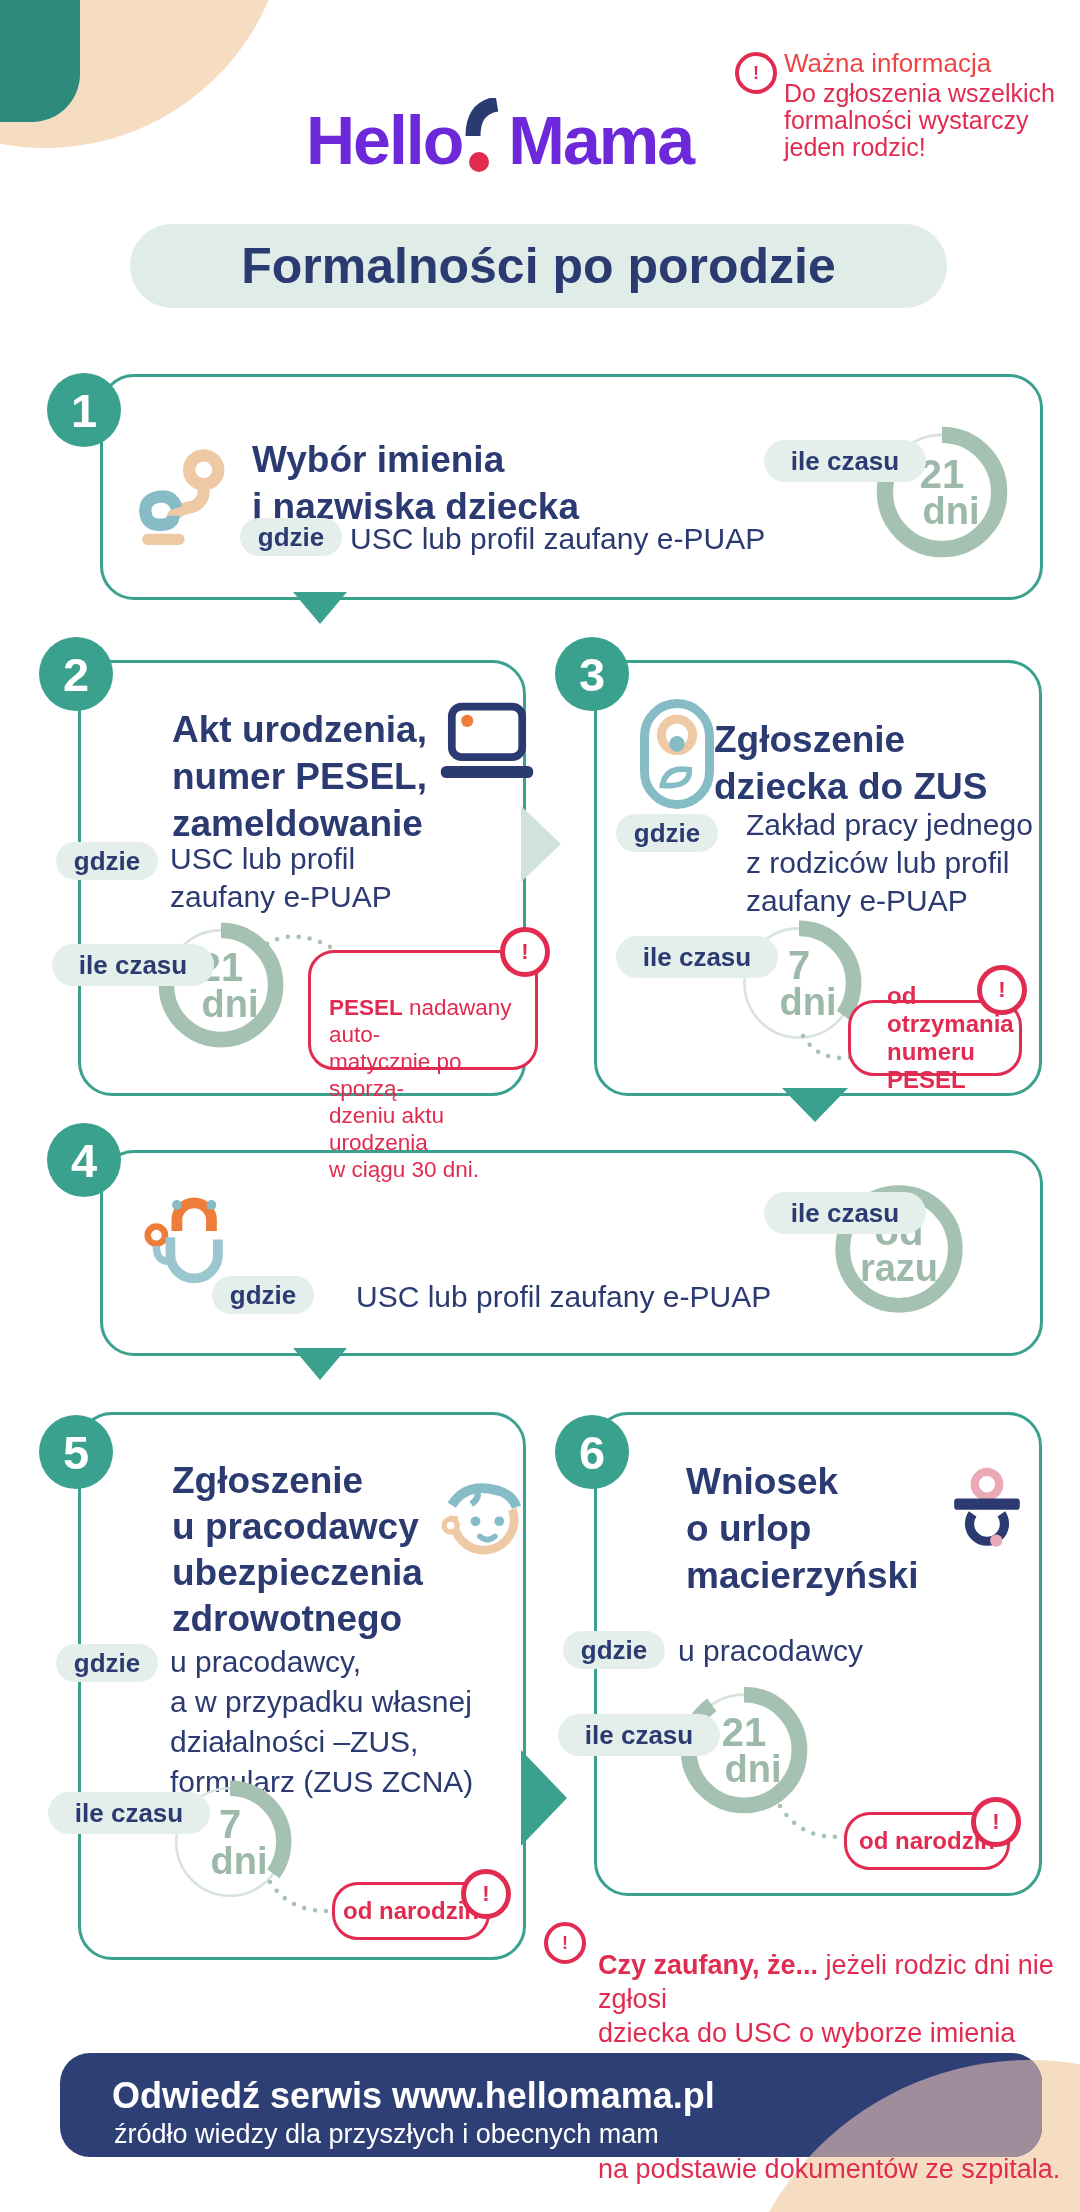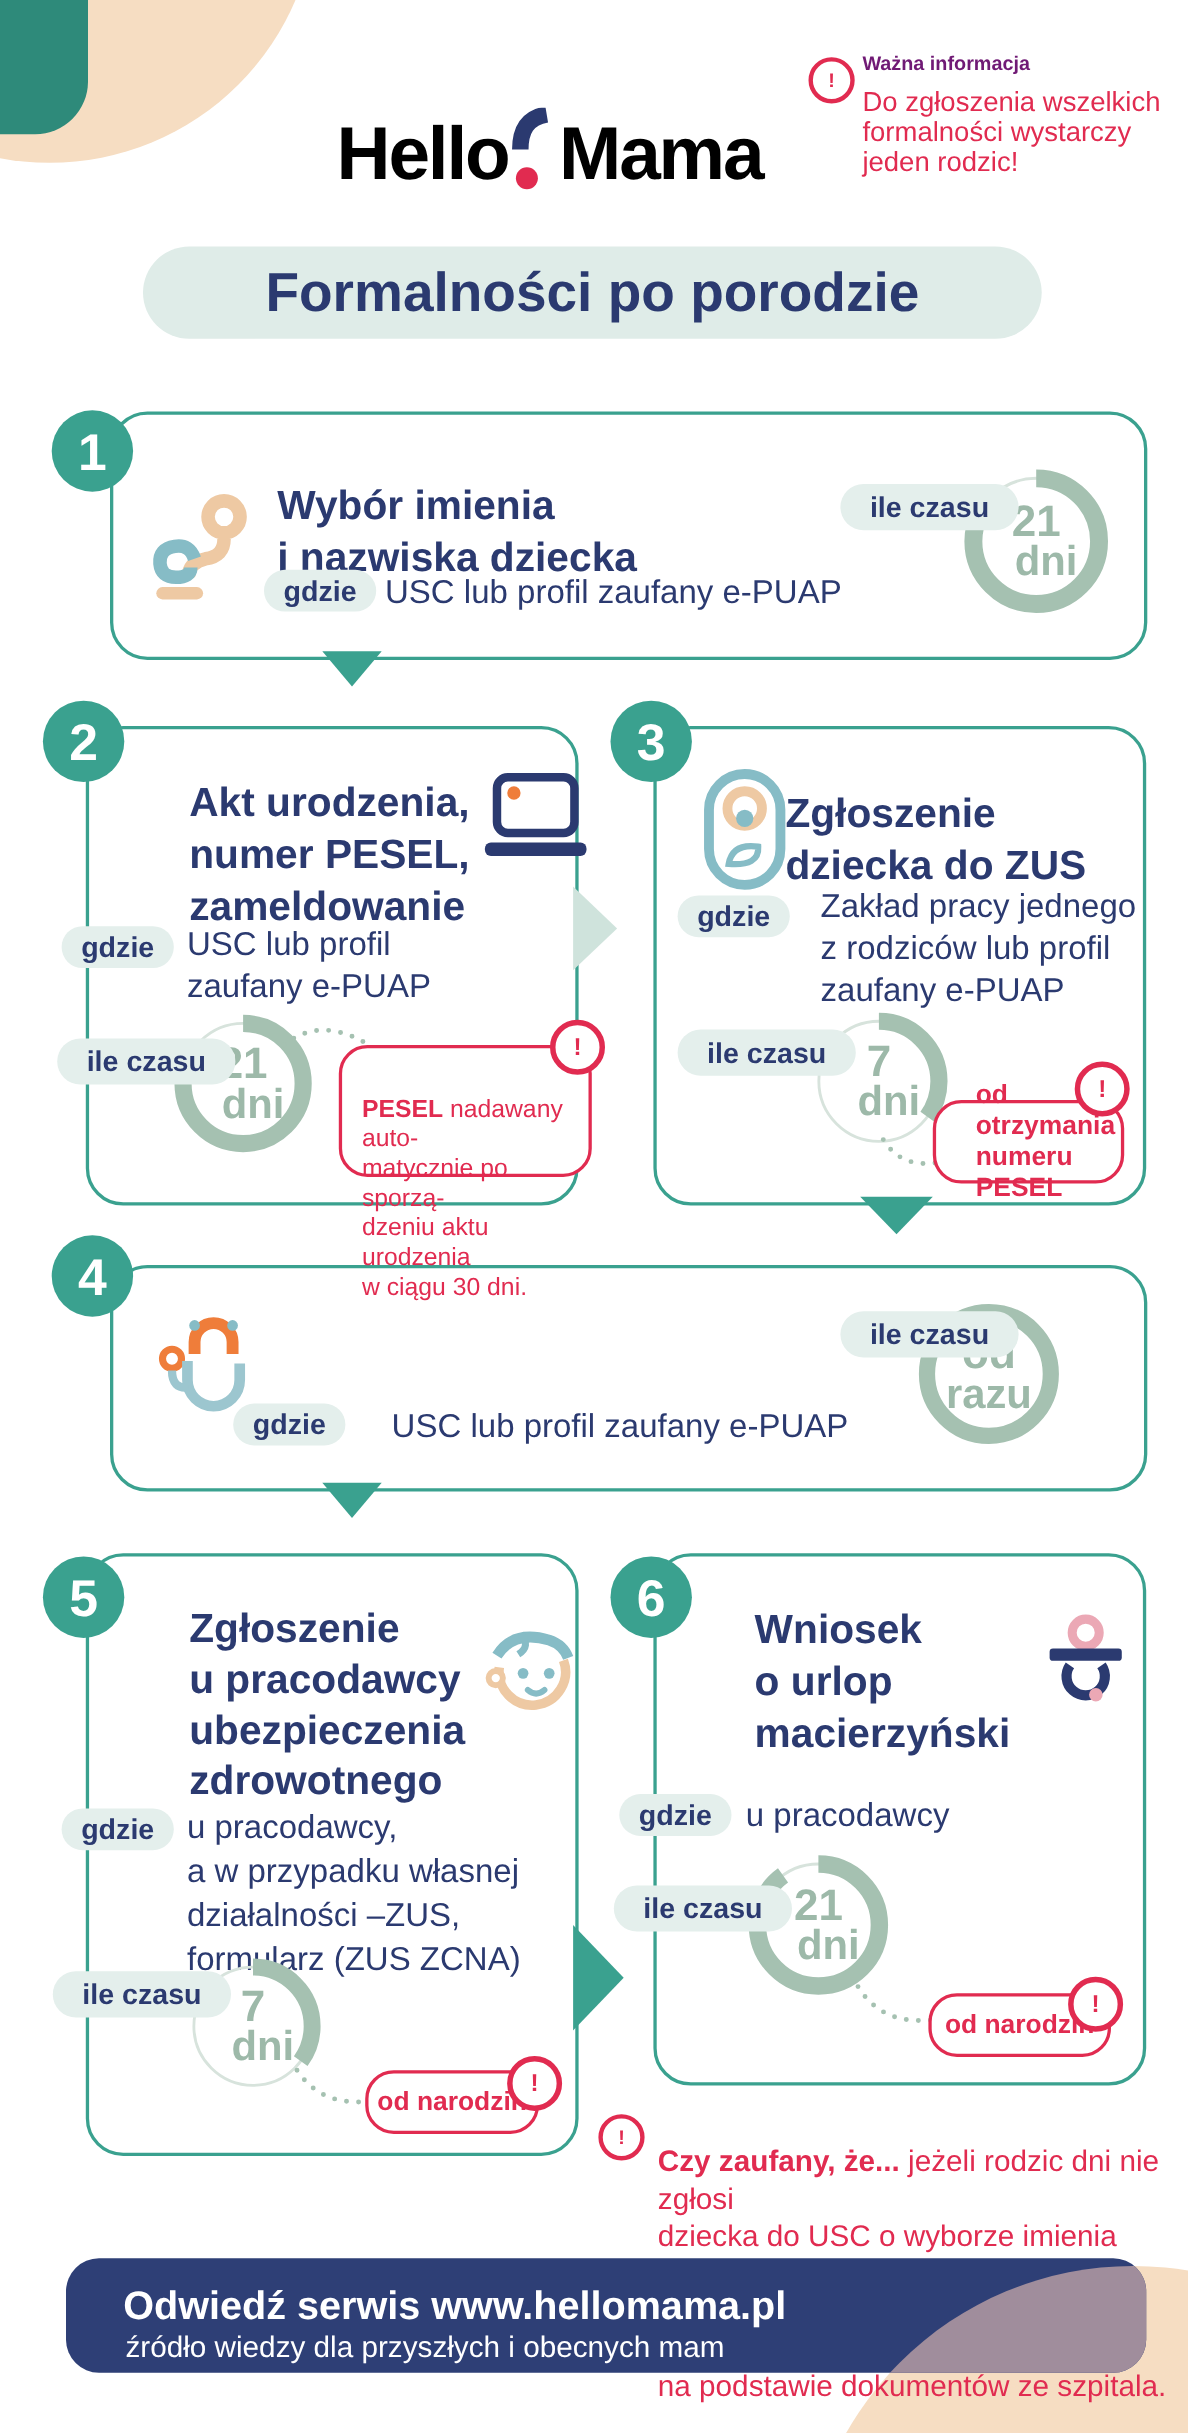--- a/index.html
+++ b/index.html
@@ -8,22 +8,22 @@
   .abs{position:absolute;}
   .preline{white-space:pre-line;}
 
   
   .deco-peach-tl{left:-198px;top:-338px;width:486px;height:486px;border-radius:50%;background:#f6ddc2;}
   .deco-teal-corner{left:0;top:0;width:80px;height:122px;background:#2e8a7a;border-radius:0 0 48px 0;}
   .deco-peach-br{left:730px;top:2060px;width:600px;height:600px;border-radius:50%;background:#f6ddc2;}
 
   
   .logo{left:306px;top:98px;height:84px;display:flex;align-items:center;}
-  .logo-word{font-size:68px;font-weight:bold;color:#000000;letter-spacing:-2px;}
-  .warn-title{font-size:18px;font-weight:bold;color:#701a75;}
+  .logo-word{font-size:68px;font-weight:bold;color:#6d28d9;letter-spacing:-2px;}
+  .warn-title{font-size:26px;font-weight:normal;color:#ef4444;}
   .warn-body{font-size:25px;line-height:27px;color:#e12b50;}
   .titlebar{left:130px;top:224px;width:817px;height:84px;background:#dfece8;border-radius:42px;
             display:flex;align-items:center;justify-content:center;}
   .titlebar span{font-size:50px;font-weight:bold;color:#2b3a70;}
 
   
   .card{border:3px solid #3aa18f;border-radius:34px;background:#fff;}
   .numcircle{width:74px;height:74px;border-radius:50%;background:#3aa18f;color:#fff;
              display:flex;align-items:center;justify-content:center;font-size:47px;font-weight:bold;z-index:4;}
   .cardtitle{font-size:37px;font-weight:bold;line-height:47px;color:#2b3a70;}

